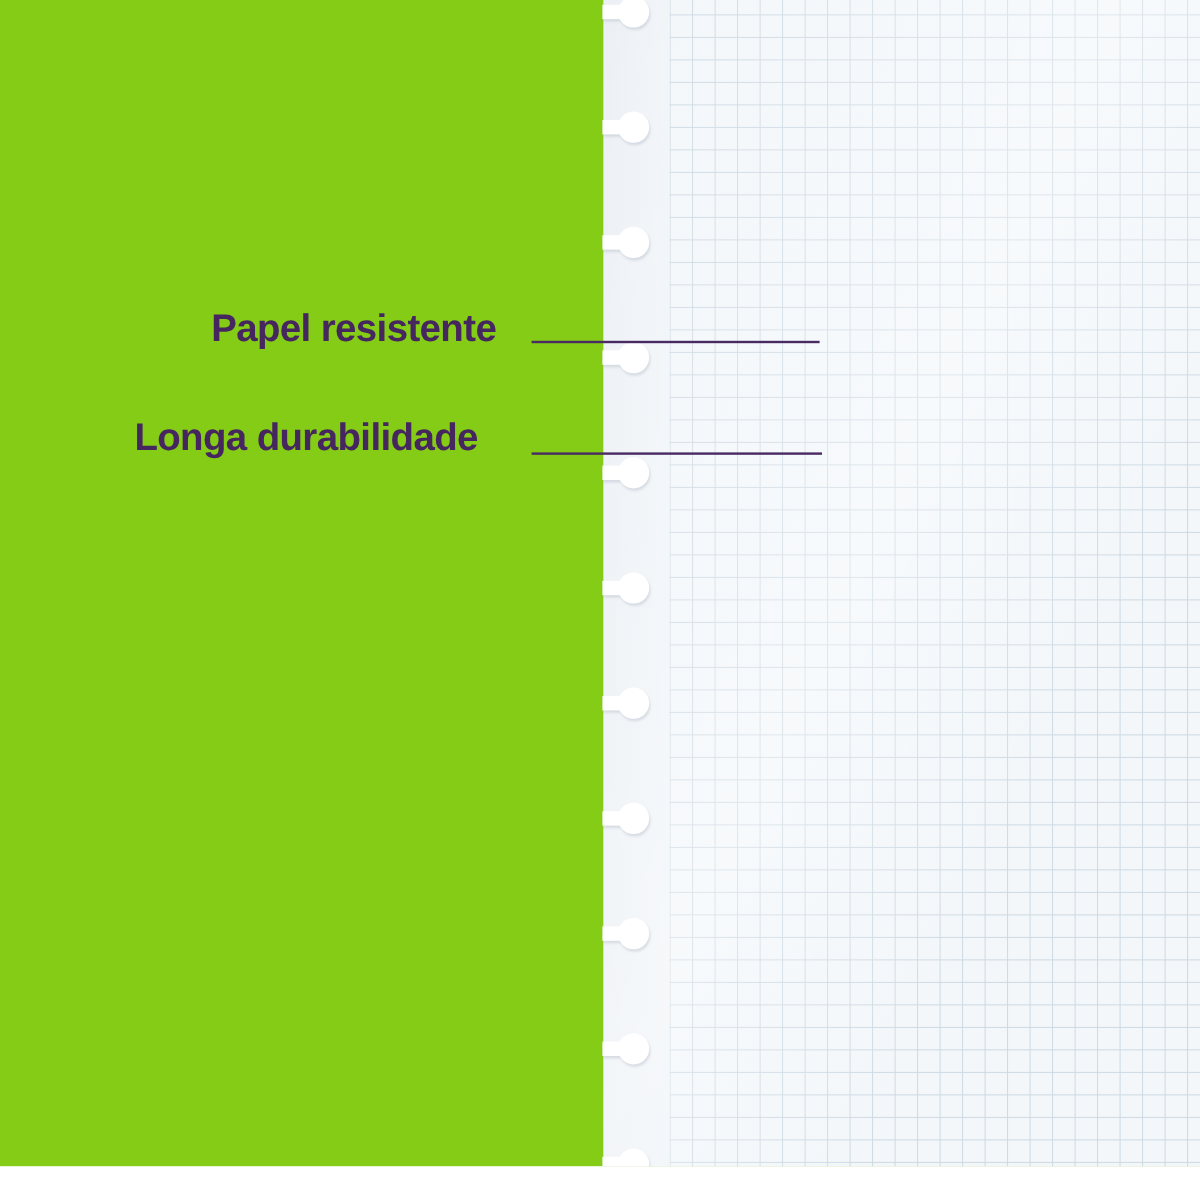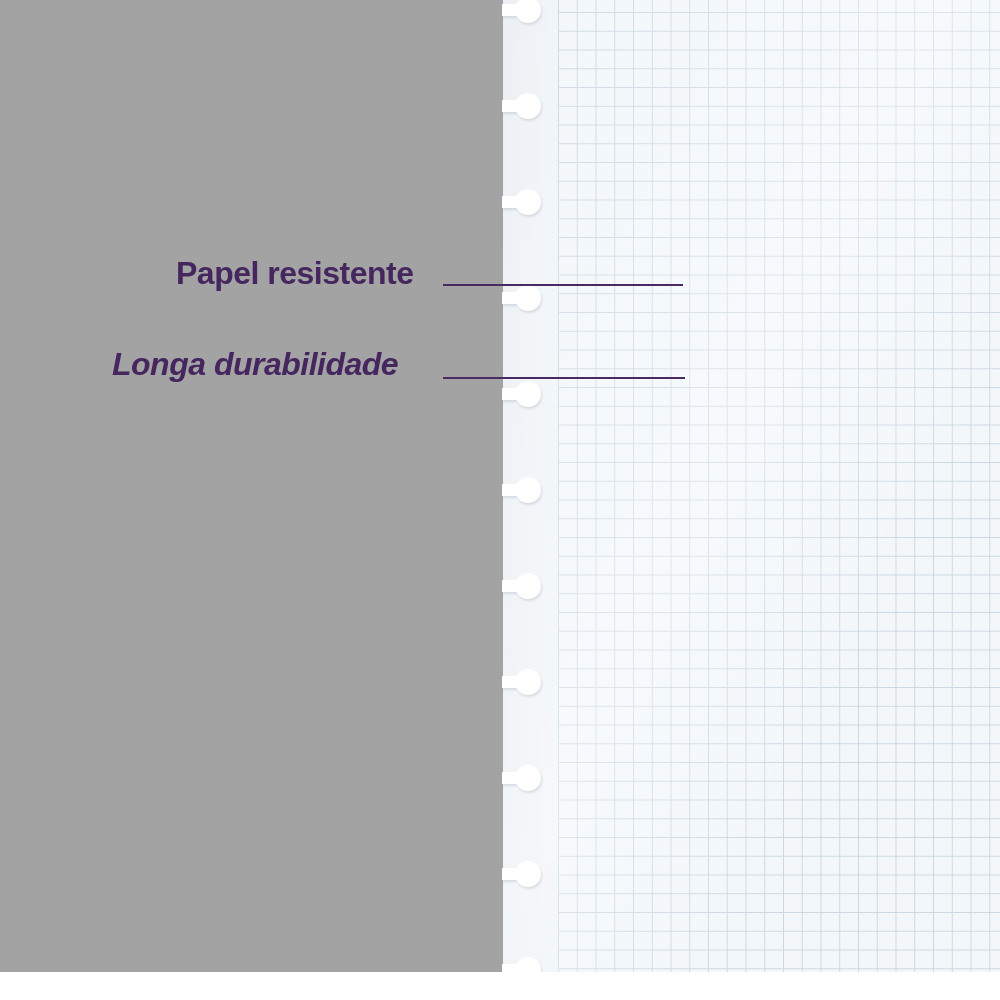--- a/index.html
+++ b/index.html
@@ -5,21 +5,21 @@
   html, body {
     margin: 0;
     padding: 0;
     background: #ffffff;
     font-family: "Liberation Sans", "DejaVu Sans", sans-serif;
   }
   .stage {
     position: relative;
     width: 1000px;
     height: 972px;
-    background: #a3a3a3;
+    background: #84cc16;
     overflow: hidden;
   }
 
   
   .paper {
     position: absolute;
     left: 503px;
     top: 0;
     width: 497px;
     height: 1000px;
@@ -87,21 +87,21 @@
   .callout-label {
     position: absolute;
     font-weight: 700;
     font-size: 32px;
     line-height: 34px;
     letter-spacing: -0.5px;
     color: #45265f;
     white-space: nowrap;
   }
   .callout-label.first  { left: 176px; top: 256px; }
-  .callout-label.second { left: 112px; top: 347px; font-style: italic; }
+  .callout-label.second { left: 112px; top: 347px; }
 
   .callout-line {
     position: absolute;
     height: 2px;
     background: #4a2a63;
   }
   .callout-line.first  { left: 443px; top: 284px; width: 240px; }
   .callout-line.second { left: 443px; top: 377px; width: 242px; }
 </style>
 </head>

